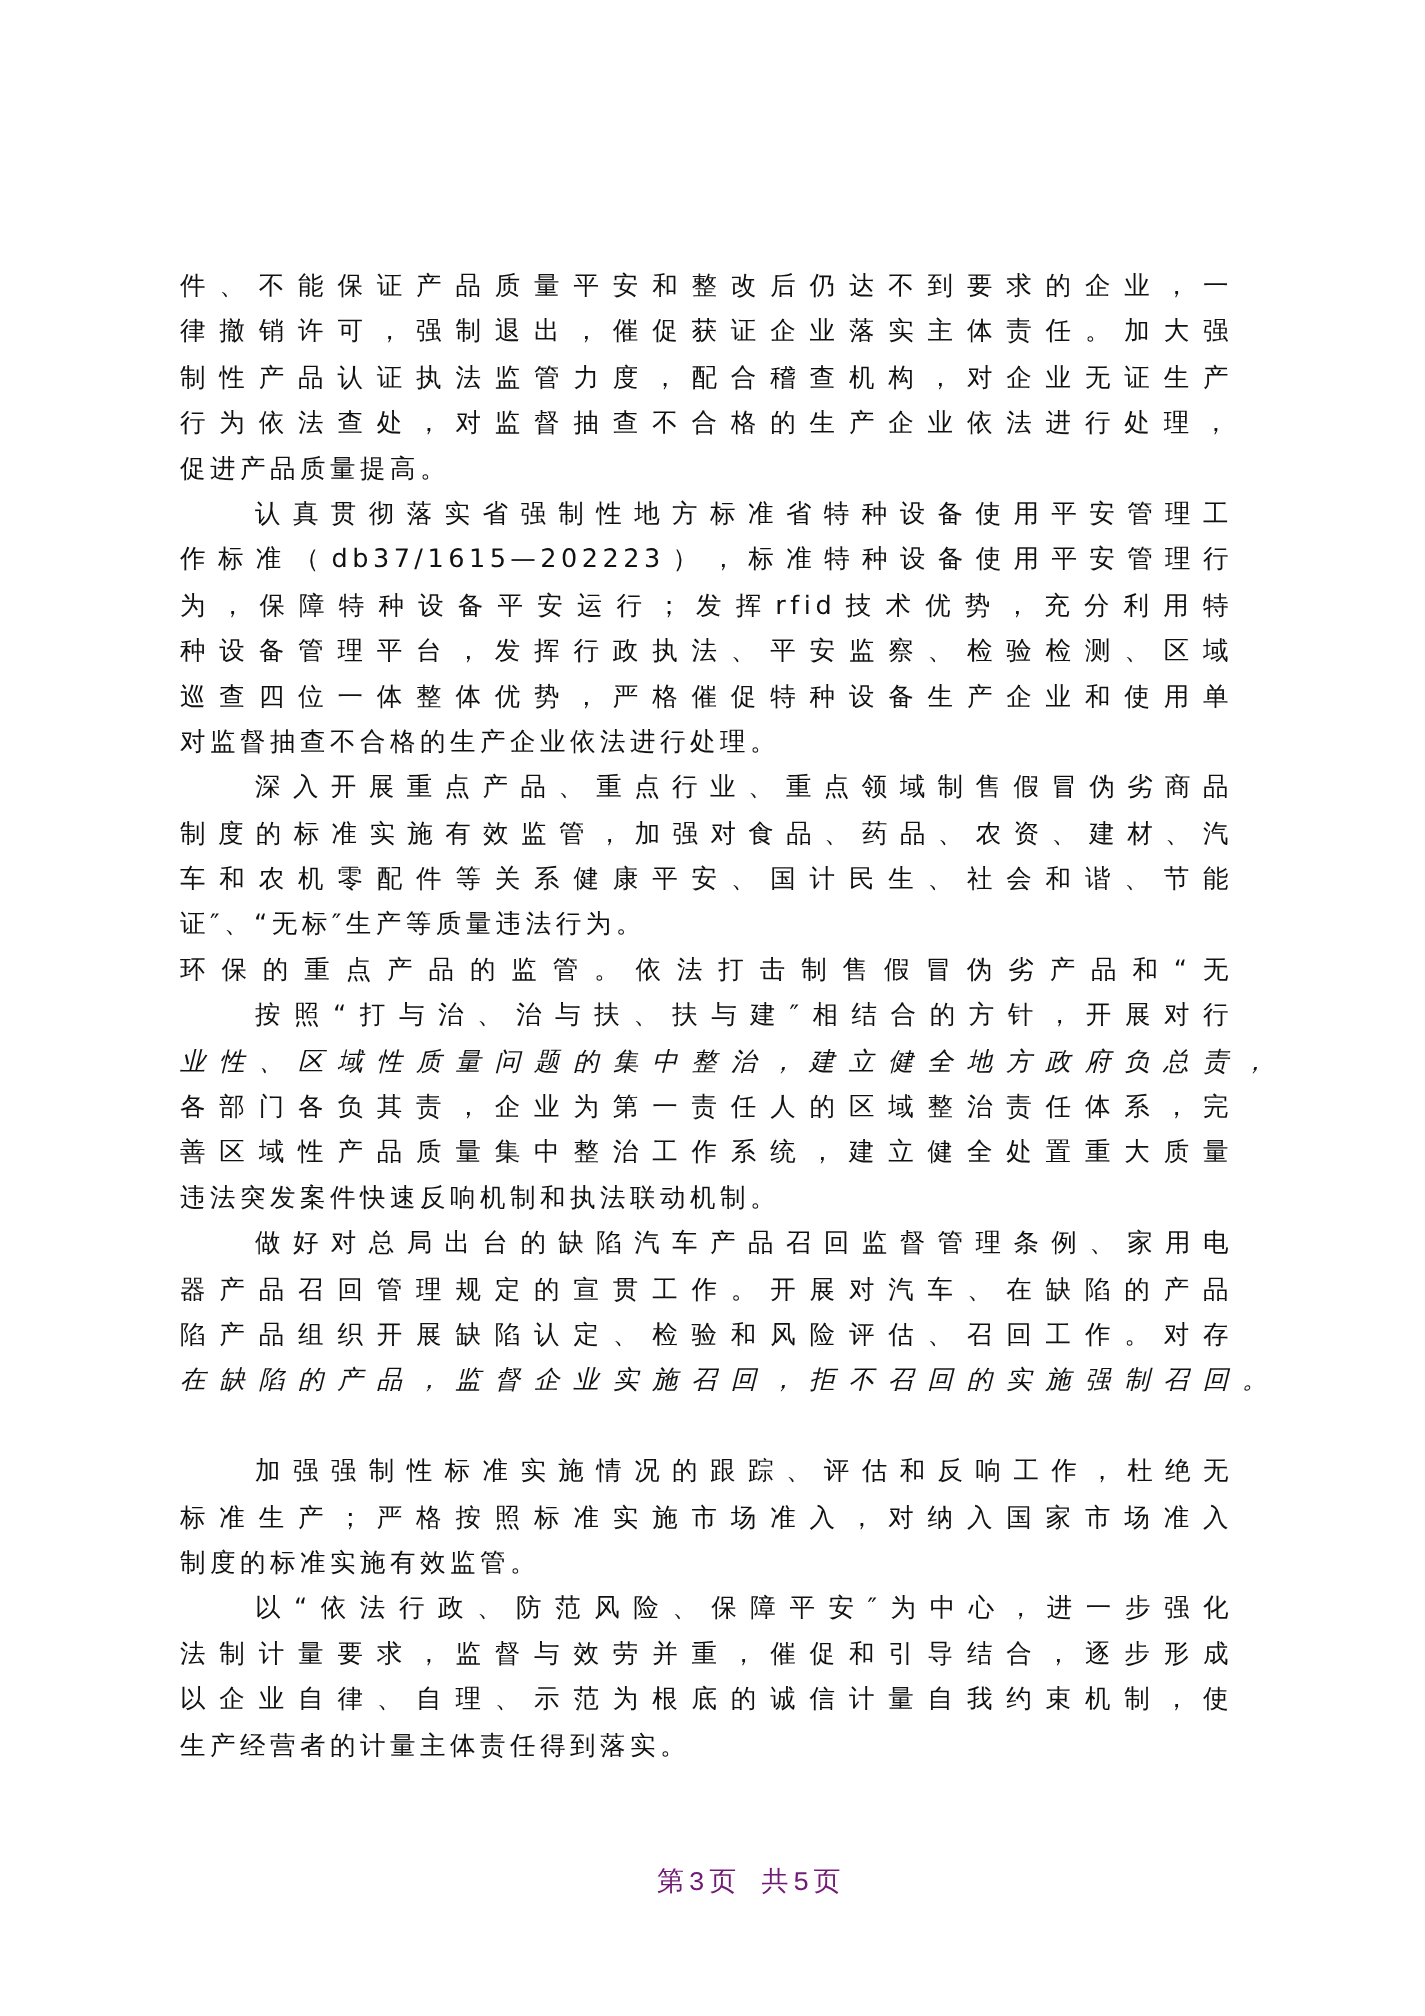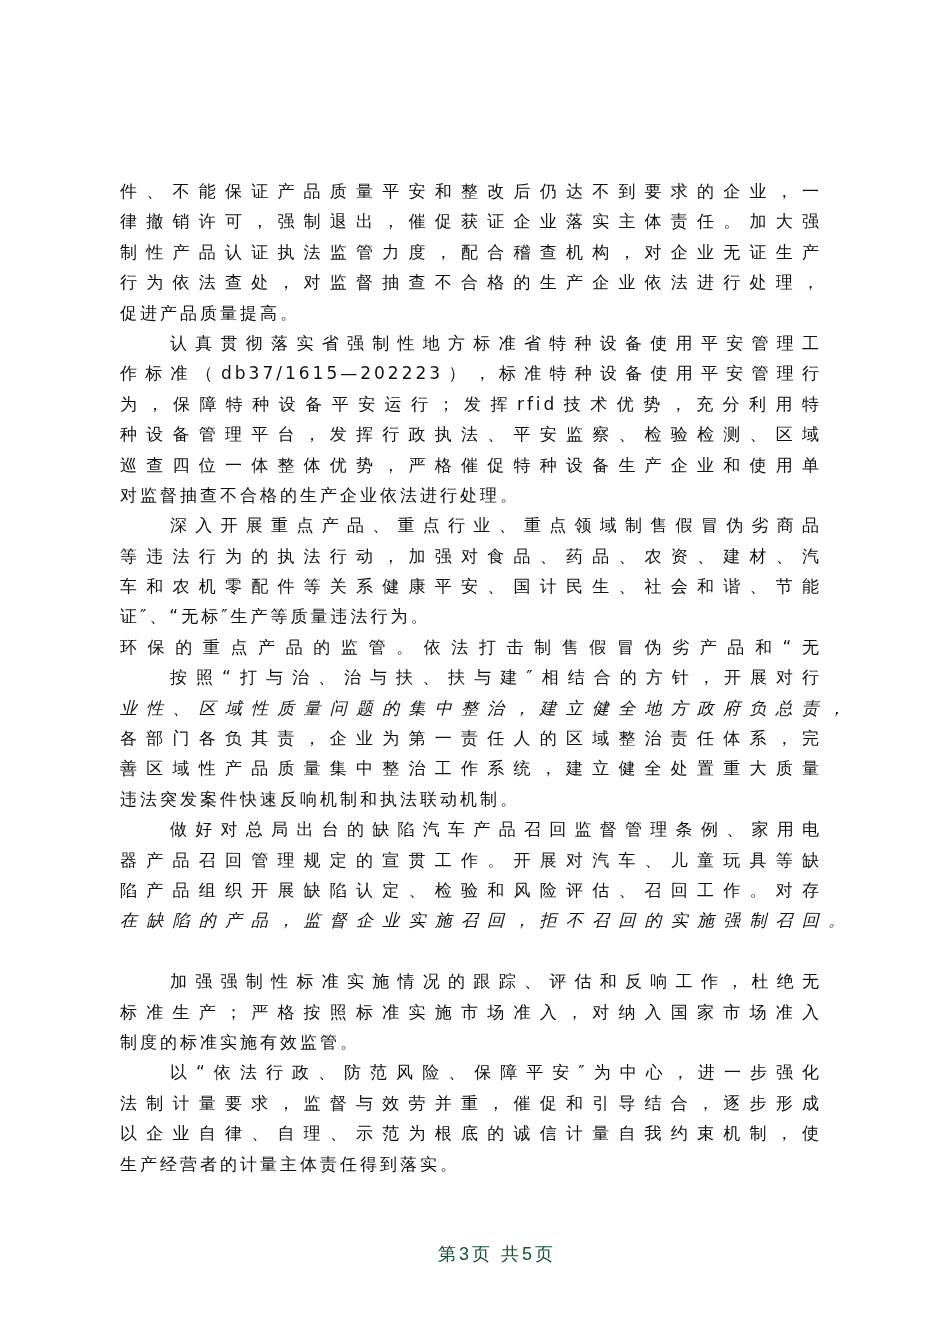--- a/index.html
+++ b/index.html
@@ -52,24 +52,24 @@
     .line.indent {
       text-indent: 50px;
     }
     .blank-line {
       height: 30.4px;
     }
     .footer {
       position: absolute;
       left: 438px;
       top: 1242px;
-      font-family: Liberation Sans, sans-serif;
+      font-family: Liberation Mono, monospace;
       font-size: 18px;
       letter-spacing: 3px;
-      color: #14532d;
+      color: #701a75;
       white-space: nowrap;
     }
   </style>
 </head>
 <body>
 
 <div class="page">
 
   <div class="body-text">
 
@@ -85,37 +85,37 @@
       <span class="line full indent">认真贯彻落实省强制性地方标准省特种设备使用平安管理工</span>
       <span class="line full">作标准（db37/1615—202223），标准特种设备使用平安管理行</span>
       <span class="line full">为，保障特种设备平安运行；发挥rfid技术优势，充分利用特</span>
       <span class="line full">种设备管理平台，发挥行政执法、平安监察、检验检测、区域</span>
       <span class="line full">巡查四位一体整体优势，严格催促特种设备生产企业和使用单</span>
       <span class="line last">对监督抽查不合格的生产企业依法进行处理。</span>
     </div>
 
     <div class="paragraph">
       <span class="line full indent">深入开展重点产品、重点行业、重点领域制售假冒伪劣商品</span>
-      <span class="line full">等违法行为的执法行动，加强对食品、药品、农资、建材、汽</span>
+      <span class="line full">制度的标准实施有效监管，加强对食品、药品、农资、建材、汽</span>
       <span class="line full">车和农机零配件等关系健康平安、国计民生、社会和谐、节能</span>
       <span class="line last">证″、“无标″生产等质量违法行为。</span>
       <span class="line full">环保的重点产品的监管。依法打击制售假冒伪劣产品和“无</span>
     </div>
 
     <div class="paragraph">
       <span class="line full indent">按照“打与治、治与扶、扶与建″相结合的方针，开展对行</span>
       <span class="line full hang">业性、区域性质量问题的集中整治，建立健全地方政府负总责，</span>
       <span class="line full">各部门各负其责，企业为第一责任人的区域整治责任体系，完</span>
       <span class="line full">善区域性产品质量集中整治工作系统，建立健全处置重大质量</span>
       <span class="line last">违法突发案件快速反响机制和执法联动机制。</span>
     </div>
 
     <div class="paragraph">
       <span class="line full indent">做好对总局出台的缺陷汽车产品召回监督管理条例、家用电</span>
-      <span class="line full">器产品召回管理规定的宣贯工作。开展对汽车、儿童玩具等缺</span>
+      <span class="line full">器产品召回管理规定的宣贯工作。开展对汽车、在缺陷的产品</span>
       <span class="line full">陷产品组织开展缺陷认定、检验和风险评估、召回工作。对存</span>
       <span class="line full hang">在缺陷的产品，监督企业实施召回，拒不召回的实施强制召回。</span>
     </div>
 
     <div class="blank-line"></div>
 
     <div class="paragraph">
       <span class="line full indent">加强强制性标准实施情况的跟踪、评估和反响工作，杜绝无</span>
       <span class="line full">标准生产；严格按照标准实施市场准入，对纳入国家市场准入</span>
       <span class="line last">制度的标准实施有效监管。</span>

